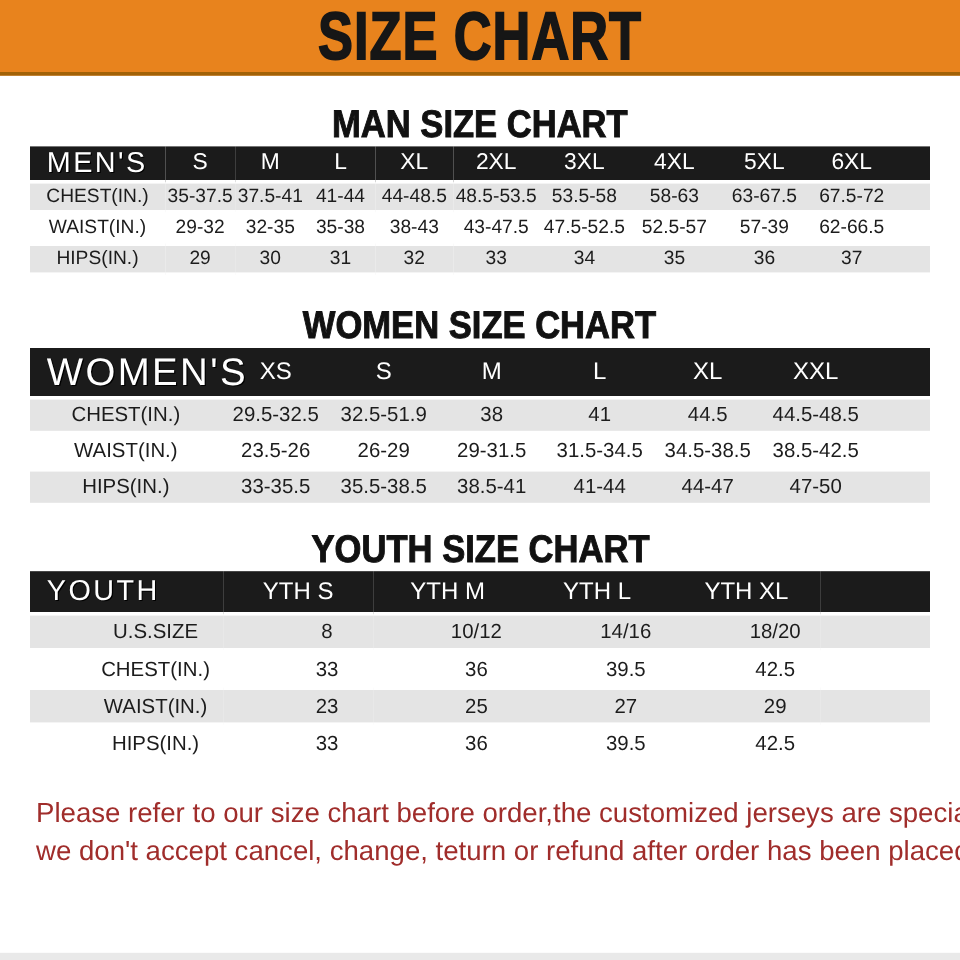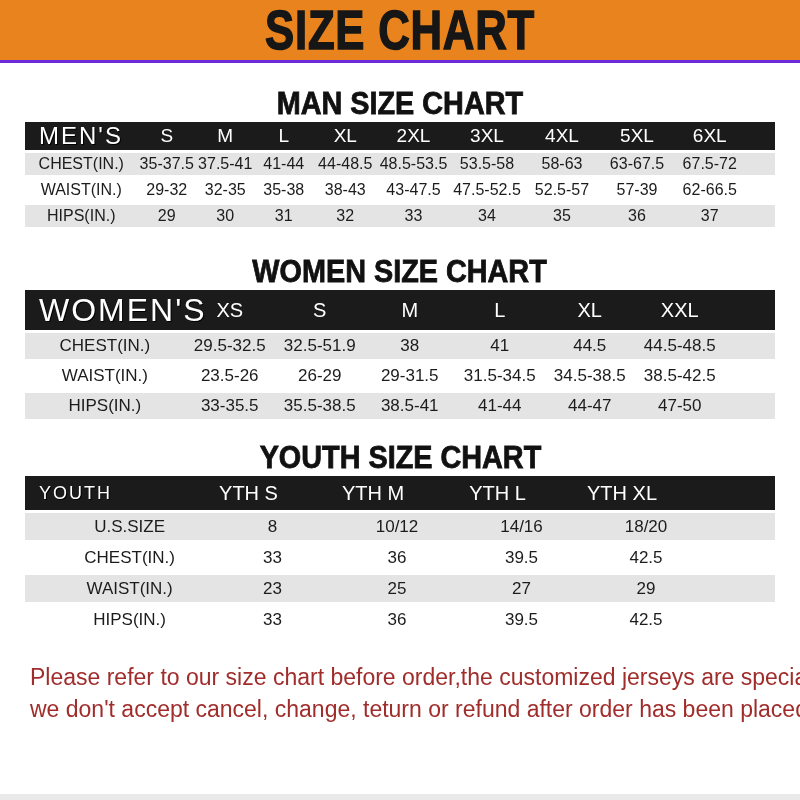--- a/index.html
+++ b/index.html
@@ -10,21 +10,21 @@
     --ink:#161616;
   }
   html,body{margin:0;padding:0;}
   body{
     width:800px;height:800px;overflow:hidden;background:#fff;
     font-family:"Liberation Sans", sans-serif;position:relative;
   }
   .banner{
     height:60px;background:var(--orange);
     display:flex;align-items:center;justify-content:center;
-    border-bottom:3px solid #6d28d9;
+    border-bottom:3px solid #a16207;
   }
   .banner-title{
     display:inline-block;font-size:56px;font-weight:700;line-height:1;
     color:var(--ink);transform:scaleX(0.78);letter-spacing:1px;
     -webkit-text-stroke:1.5px var(--ink);white-space:nowrap;
   }
   .section-heading{margin:0;text-align:center;}
   .heading-text{
     display:inline-block;font-size:32px;font-weight:700;line-height:37px;
     color:#111;transform:scaleX(0.9);-webkit-text-stroke:0.8px #111;white-space:nowrap;
@@ -46,21 +46,21 @@
   }
   thead th.label-cell{
     text-align:left;padding-left:14px;letter-spacing:2px;
     text-shadow:1px 1px 0 #000;
   }
   .men-table thead th{height:27px;font-size:19px;}
   .men-table thead th.label-cell{font-size:24px;}
   .women-table thead th{height:40px;font-size:20px;}
   .women-table thead th.label-cell{font-size:32px;}
   .youth-table thead th{height:34px;font-size:20px;}
-  .youth-table thead th.label-cell{font-size:18px;}
+  .youth-table thead th.label-cell{font-size:24px;}
 
   tbody td{
     text-align:center;color:#1C1C1C;background:#fff;
     border-bottom:4px solid #fff;padding:0;white-space:nowrap;
   }
   tbody tr.shaded td{background:var(--shade);}
   .men-table tbody td{height:22px;font-size:16px;}
   .women-table tbody td{height:26px;font-size:17px;}
   .youth-table tbody td{height:27px;font-size:17px;padding-left:48px;}
 

